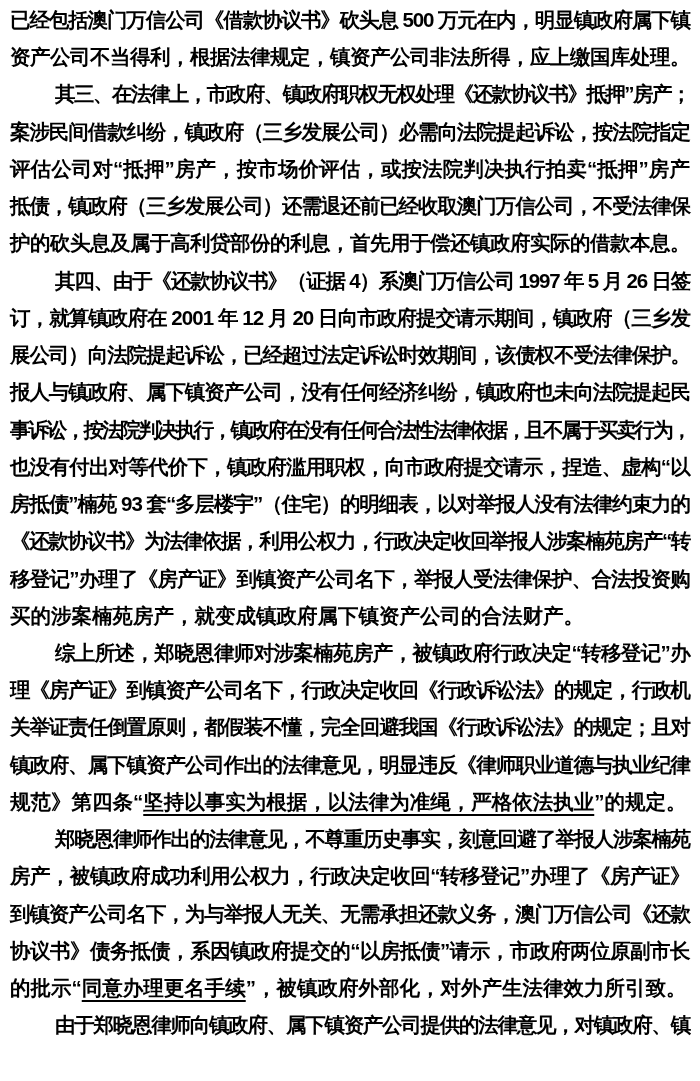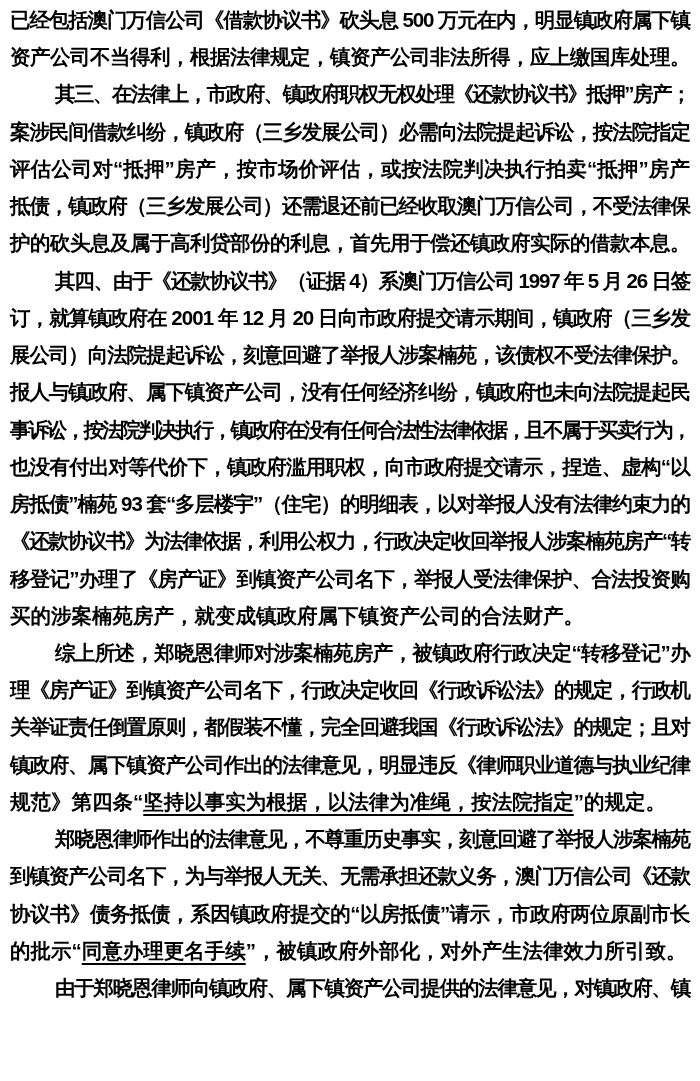--- a/index.html
+++ b/index.html
@@ -47,32 +47,33 @@
   <div class="text-block">
       <div class="line" style="letter-spacing: -1.108px;"><span class="line-inner"><span>已经包括澳门万信公司《借款协议书》砍头息 500 万元在内，明显镇政府属下镇</span></span></div>
       <div class="line" style="letter-spacing: -0.5px;"><span class="line-inner"><span>资产公司不当得利，根据法律规定，镇资产公司非法所得，应上缴国库处理。</span></span></div>
       <div class="line indent" style="letter-spacing: -1.522px;"><span class="line-inner"><span>其三、在法律上，市政府、镇政府职权无权处理《还款协议书》抵押”房产；</span></span></div>
       <div class="line" style="letter-spacing: -1.071px;"><span class="line-inner"><span>案涉民间借款纠纷，镇政府（三乡发展公司）必需向法院提起诉讼，按法院指定</span></span></div>
       <div class="line" style="letter-spacing: 0.1px;"><span class="line-inner"><span>评估公司对“抵押”房产，按市场价评估，或按法院判决执行拍卖“抵押”房产</span></span></div>
       <div class="line" style="letter-spacing: -1.071px;"><span class="line-inner"><span>抵债，镇政府（三乡发展公司）还需退还前已经收取澳门万信公司，不受法律保</span></span></div>
       <div class="line" style="letter-spacing: -0.5px;"><span class="line-inner"><span>护的砍头息及属于高利贷部份的利息，首先用于偿还镇政府实际的借款本息。</span></span></div>
       <div class="line indent" style="letter-spacing: -1.18px;"><span class="line-inner"><span>其四、由于《还款协议书》（证据 4）系澳门万信公司 1997 年 5 月 26 日签</span></span></div>
       <div class="line" style="letter-spacing: -0.928px;"><span class="line-inner"><span>订，就算镇政府在 2001 年 12 月 20 日向市政府提交请示期间，镇政府（三乡发</span></span></div>
-      <div class="line" style="letter-spacing: -1.071px;"><span class="line-inner"><span>展公司）向法院提起诉讼，刻意回避了举报人涉案楠苑，该债权不受法律保护。</span></span></div>
+      <div class="line" style="letter-spacing: -1.071px;"><span class="line-inner"><span>展公司）向法院提起诉讼，已经超过法定诉讼时效期间，该债权不受法律保护。</span></span></div>
       <div class="line" style="letter-spacing: -1.071px;"><span class="line-inner"><span>报人与镇政府、属下镇资产公司，没有任何经济纠纷，镇政府也未向法院提起民</span></span></div>
       <div class="line" style="letter-spacing: -2.122px;"><span class="line-inner"><span>事诉讼，按法院判决执行，镇政府在没有任何合法性法律依据，且不属于买卖行为，</span></span></div>
       <div class="line" style="letter-spacing: -0.779px;"><span class="line-inner"><span>也没有付出对等代价下，镇政府滥用职权，向市政府提交请示，捏造、虚构“以</span></span></div>
       <div class="line" style="letter-spacing: -1.05px;"><span class="line-inner"><span>房抵债”楠苑 93 套“多层楼宇”（住宅）的明细表，以对举报人没有法律约束力的</span></span></div>
       <div class="line" style="letter-spacing: -1.326px; text-align: center;"><span class="line-inner"><span>《还款协议书》为法律依据，利用公权力，行政决定收回举报人涉案楠苑房产“转</span></span></div>
       <div class="line" style="letter-spacing: -0.779px;"><span class="line-inner"><span>移登记”办理了《房产证》到镇资产公司名下，举报人受法律保护、合法投资购</span></span></div>
       <div class="line"><span class="line-inner"><span>买的涉案楠苑房产，就变成镇政府属下镇资产公司的合法财产。</span></span></div>
       <div class="line indent" style="letter-spacing: -0.636px;"><span class="line-inner"><span>综上所述，郑晓恩律师对涉案楠苑房产，被镇政府行政决定“转移登记”办</span></span></div>
       <div class="line" style="letter-spacing: -1.071px;"><span class="line-inner"><span>理《房产证》到镇资产公司名下，行政决定收回《行政诉讼法》的规定，行政机</span></span></div>
       <div class="line" style="letter-spacing: -1.071px;"><span class="line-inner"><span>关举证责任倒置原则，都假装不懂，完全回避我国《行政诉讼法》的规定；且对</span></span></div>
       <div class="line" style="letter-spacing: -1.071px;"><span class="line-inner"><span>镇政府、属下镇资产公司作出的法律意见，明显违反《律师职业道德与执业纪律</span></span></div>
-      <div class="line"><span class="line-inner"><span>规范》第四条“</span><span class="ul">坚持以事实为根据，以法律为准绳，按法院指定</span><span>”的规定。</span></span></div>
+      <div class="line"><span class="line-inner"><span>规范》第四条“</span><span class="ul">坚持以事实为根据，以法律为准绳，严格依法执业</span><span>”的规定。</span></span></div>
       <div class="line indent" style="letter-spacing: -1.258px;"><span class="line-inner"><span>郑晓恩律师作出的法律意见，不尊重历史事实，刻意回避了举报人涉案楠苑</span></span></div>
+      <div class="line" style="letter-spacing: -0.486px;"><span class="line-inner"><span>房产，被镇政府成功利用公权力，行政决定收回“转移登记”办理了《房产证》</span></span></div>
       <div class="line" style="letter-spacing: -1.071px;"><span class="line-inner"><span>到镇资产公司名下，为与举报人无关、无需承担还款义务，澳门万信公司《还款</span></span></div>
       <div class="line" style="letter-spacing: -0.486px;"><span class="line-inner"><span>协议书》债务抵债，系因镇政府提交的“以房抵债”请示，市政府两位原副市长</span></span></div>
       <div class="line"><span class="line-inner"><span>的批示“</span><span class="ul">同意办理更名手续</span><span>”，被镇政府外部化，对外产生法律效力所引致。</span></span></div>
       <div class="line indent" style="letter-spacing: -1.258px;"><span class="line-inner"><span>由于郑晓恩律师向镇政府、属下镇资产公司提供的法律意见，对镇政府、镇</span></span></div>
     </div>
 </div>
 
 </body></html>

